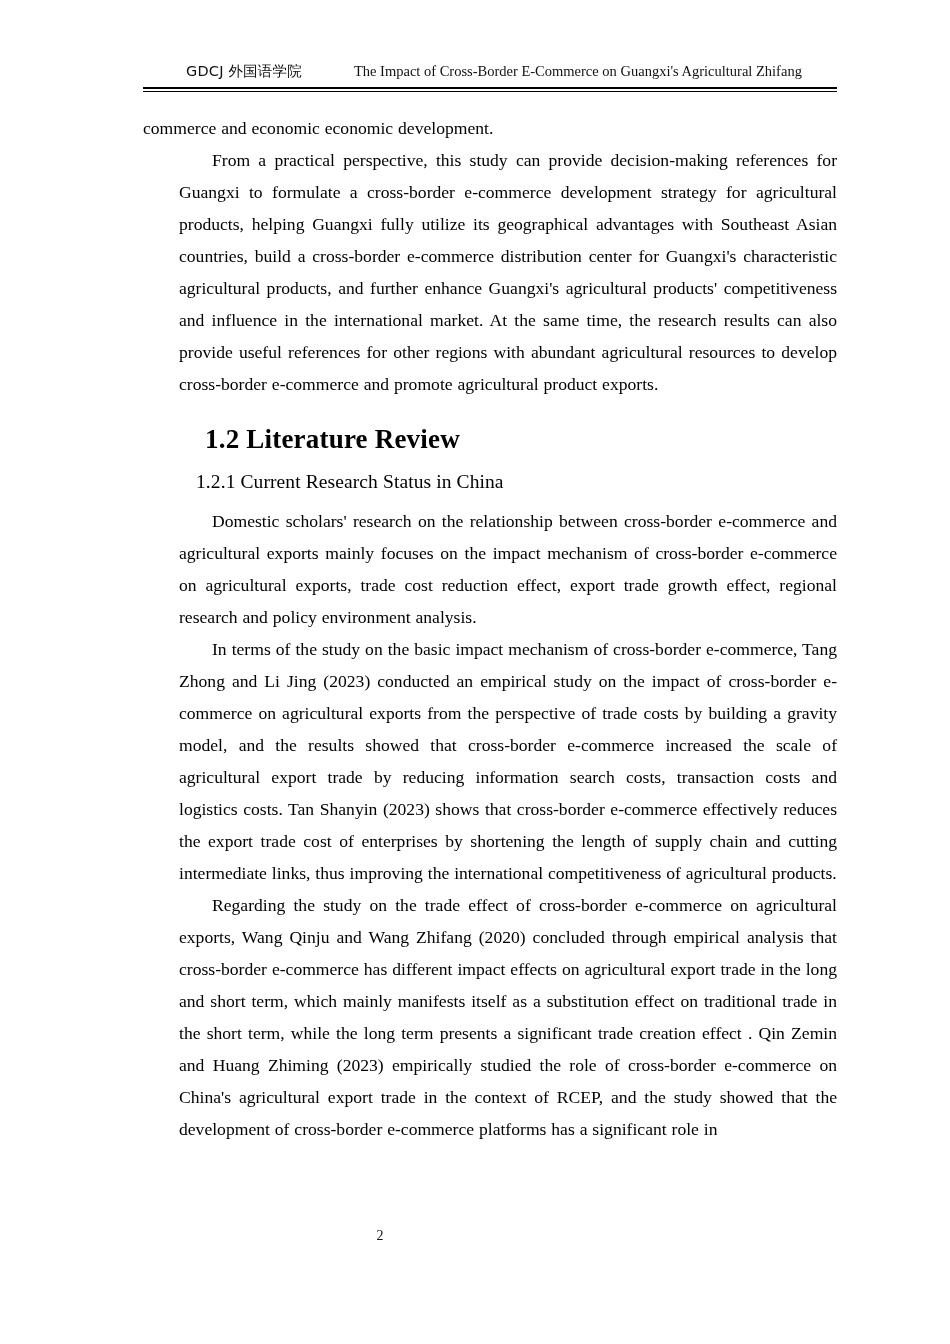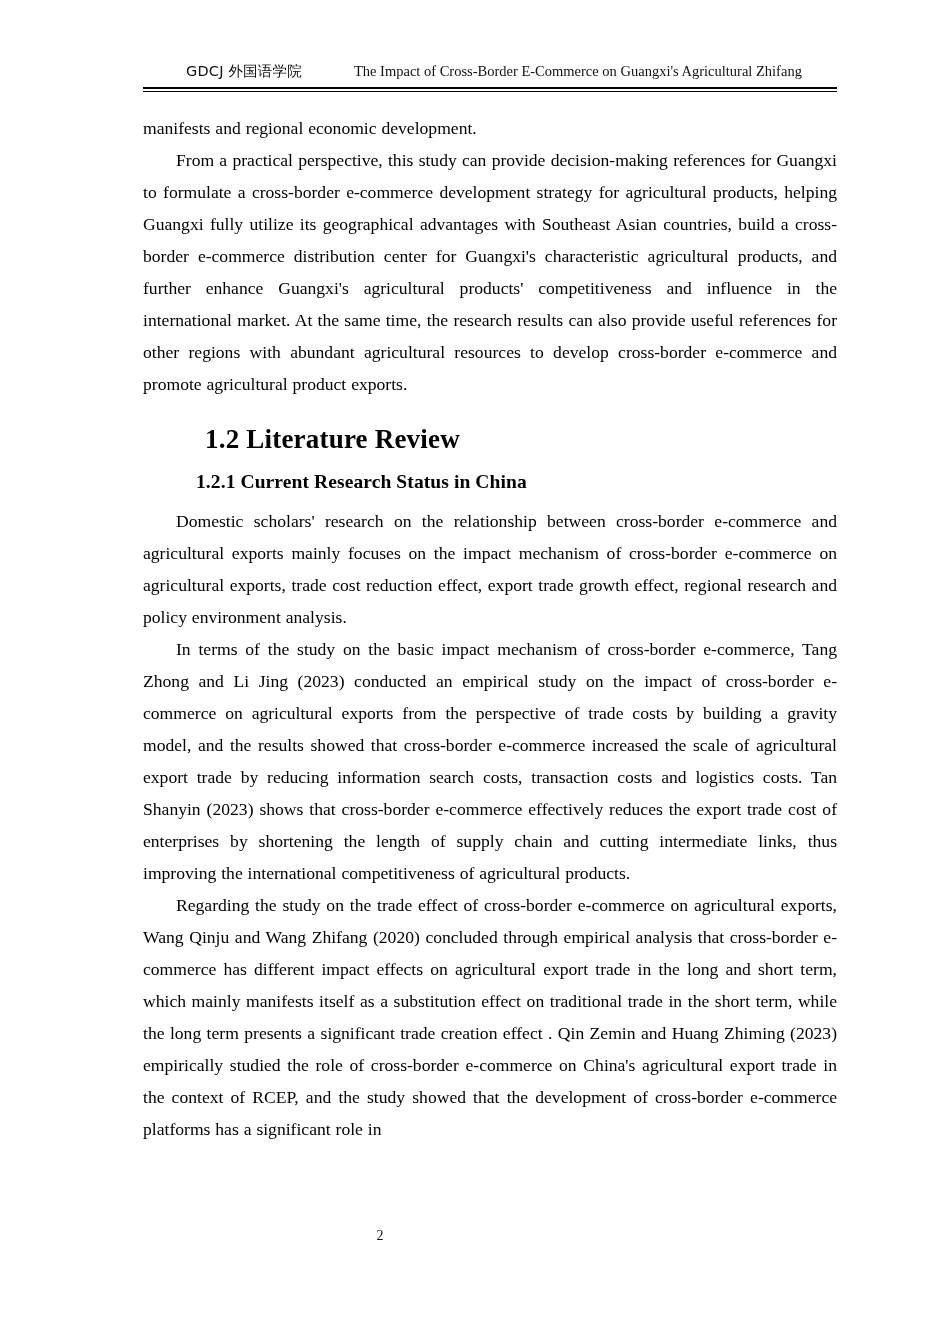--- a/index.html
+++ b/index.html
@@ -84,36 +84,37 @@
     font-size: 17.6px;
     line-height: 32px;
     text-align: justify;
     text-justify: inter-word;
     text-indent: 0;
     word-spacing: 0.5px;
     hyphens: none;
   }
   p.body-par.indent {
     text-indent: 33px;
+    margin-left: 36px;
   }
 
   h2.h-section {
     margin: 0;
     padding: 0;
     font-size: 27px;
     font-weight: bold;
     line-height: 30px;
     text-indent: 62px;
     letter-spacing: 0.2px;
   }
   h3.h-sub {
     margin: 0;
     padding: 0;
     font-size: 19.5px;
-    font-weight: bold;
+    font-weight: normal;
     line-height: 30px;
     text-indent: 53px;
     letter-spacing: 0.1px;
   }
 
   .gap-before-h2 { height: 24px; }
   .gap-after-h2  { height: 13px; }
   .gap-after-h3  { height: 8px;  }
 
   
@@ -140,21 +141,21 @@
     <div class="header-inner">
       <div class="header-left">GDCJ 外国语学院</div>
       <div class="header-right">The Impact of Cross-Border E-Commerce on Guangxi's Agricultural Zhifang</div>
     </div>
     <div class="header-rule-thick"></div>
     <div class="header-rule-thin"></div>
   </div>
 
   <div class="content">
 
-    <p class="body-par">manifests and regional economic development.</p>
+    <p class="body-par">commerce and economic economic development.</p>
 
     <p class="body-par indent">From a practical perspective, this study can provide decision-making references for Guangxi to formulate a cross-border e-commerce development strategy for agricultural products, helping Guangxi fully utilize its geographical advantages with Southeast Asian countries, build a cross-border e-commerce distribution center for Guangxi's characteristic agricultural products, and further enhance Guangxi's agricultural products' competitiveness and influence in the international market. At the same time, the research results can also provide useful references for other regions with abundant agricultural resources to develop cross-border e-commerce and promote agricultural product exports.</p>
 
     <div class="gap-before-h2"></div>
 
     <h2 class="h-section">1.2  Literature  Review</h2>
 
     <div class="gap-after-h2"></div>
 
     <h3 class="h-sub">1.2.1  Current Research Status in China</h3>

